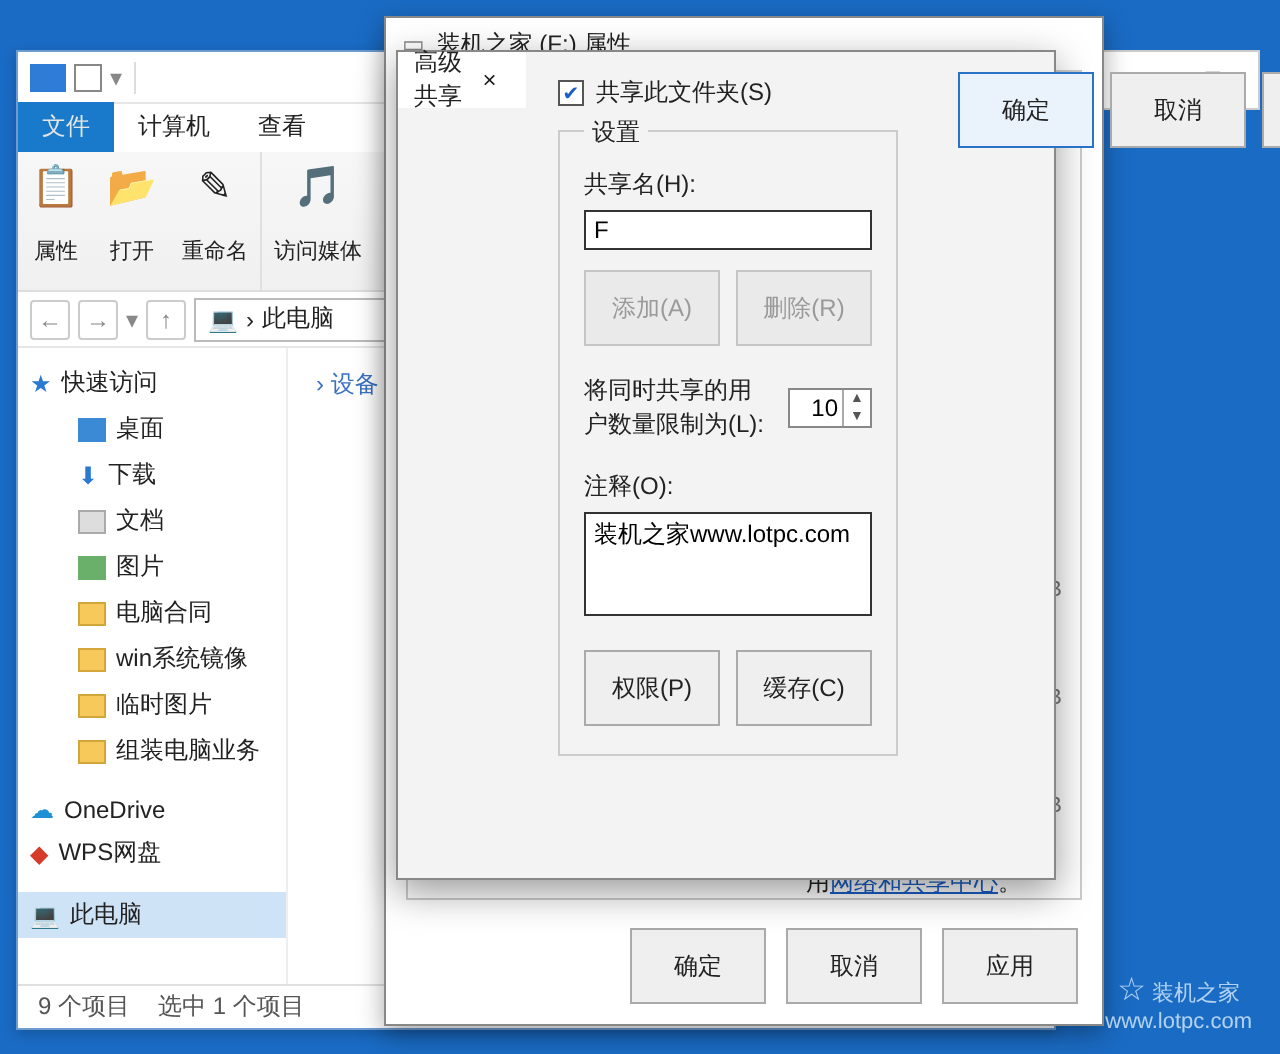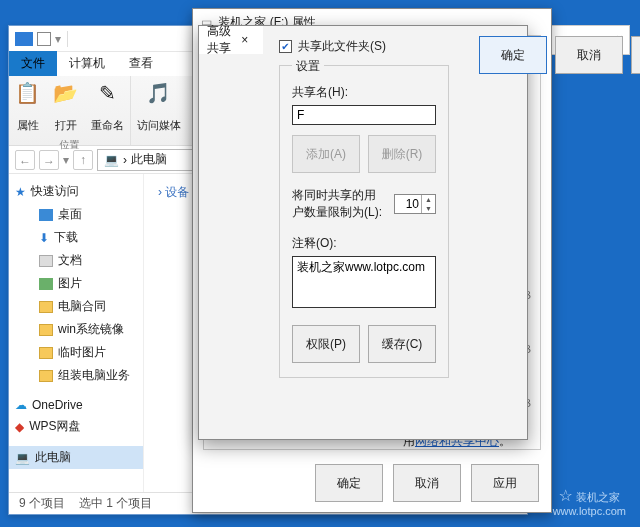--- a/index.html
+++ b/index.html
@@ -13,21 +13,21 @@
   .bgbar span { float:right; margin:6px 6px 0 0; color:#666; font-family:Arial; }
 
   
   .explorer { position:absolute; top:25px; left:8px; width:520px; height:490px; background:#fff; border:1px solid #6e9bd0; box-shadow:0 2px 6px rgba(0,0,0,0.2); }
   .ex-titlebar { height:26px; background:#fff; border-bottom:1px solid #e6e6e6; display:flex; align-items:center; }
   .ex-ico { width:18px; height:14px; margin:0 4px 0 6px; background:#2e7cd6; }
   .ex-ico2 { width:14px; height:14px; background:#fff; border:1px solid #888; margin-right:4px; }
   .ex-top-extra { margin-left:auto; background:#d6e8c7; height:22px; display:flex; align-items:center; padding:0 8px; font-size:12px; }
   .ex-tabs { display:flex; align-items:flex-end; height:24px; }
   .ex-tab { padding:4px 12px 4px 12px; font-size:12px; }
-  .ex-tab.active { background:#1979ca; color:#000000; }
+  .ex-tab.active { background:#1979ca; color:#e5e5e5; }
   .ex-ribbon { height:70px; background:linear-gradient(#f7f7f7,#f0f0f0); border-bottom:1px solid #ddd; display:flex; }
   .rgrp { display:flex; flex-direction:column; align-items:center; padding:4px 6px; }
   .rgrp .ic { width:26px; height:26px; display:flex; align-items:center; justify-content:center; font-size:20px; }
   .rgrp .lbl { font-size:11px; margin-top:12px; }
   .rsection { border-right:1px solid #e0e0e0; display:flex; flex-direction:column; }
   .rsection .cap { font-size:10px; color:#777; text-align:center; padding:1px 0; }
   .ex-addr { height:28px; border-bottom:1px solid #e6e6e6; display:flex; align-items:center; padding:0 6px; gap:4px; }
   .navbtn { width:20px; height:20px; border:1px solid #ccc; border-radius:2px; display:flex; align-items:center; justify-content:center; color:#888; }
   .addrbox { flex:1; height:22px; border:1px solid #bbb; display:flex; align-items:center; padding:0 6px; gap:4px; }
   .ex-body { display:flex; height:calc(100% - 26px - 24px - 70px - 28px - 22px); }
@@ -104,21 +104,20 @@
         </div>
         <div class="rgrp">
           <div class="ic" style="color:#f0b02a">📂</div>
           <div class="lbl">打开</div>
         </div>
         <div class="rgrp">
           <div class="ic">✎</div>
           <div class="lbl">重命名</div>
         </div>
       </div>
-      <div class="cap">位置</div>
     </div>
     <div class="rsection">
       <div style="display:flex">
         <div class="rgrp">
           <div class="ic" style="color:#2a6fc7">🎵</div>
           <div class="lbl">访问媒体</div>
         </div>
         <div class="rgrp">
           <div class="ic">💾</div>
           <div class="lbl" style="max-width:34px;line-height:11px">映射网络驱动器</div>

